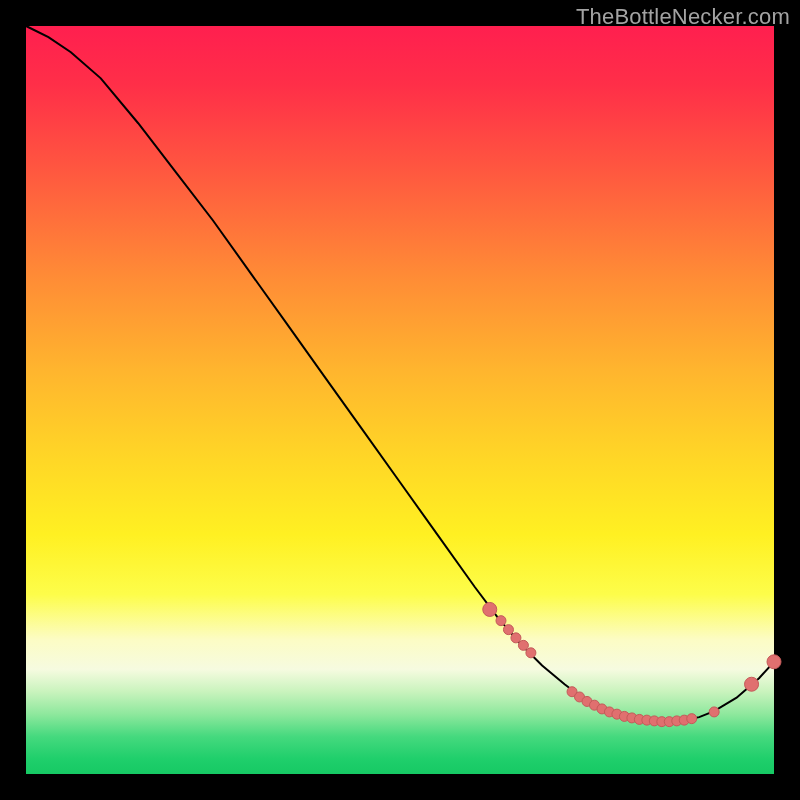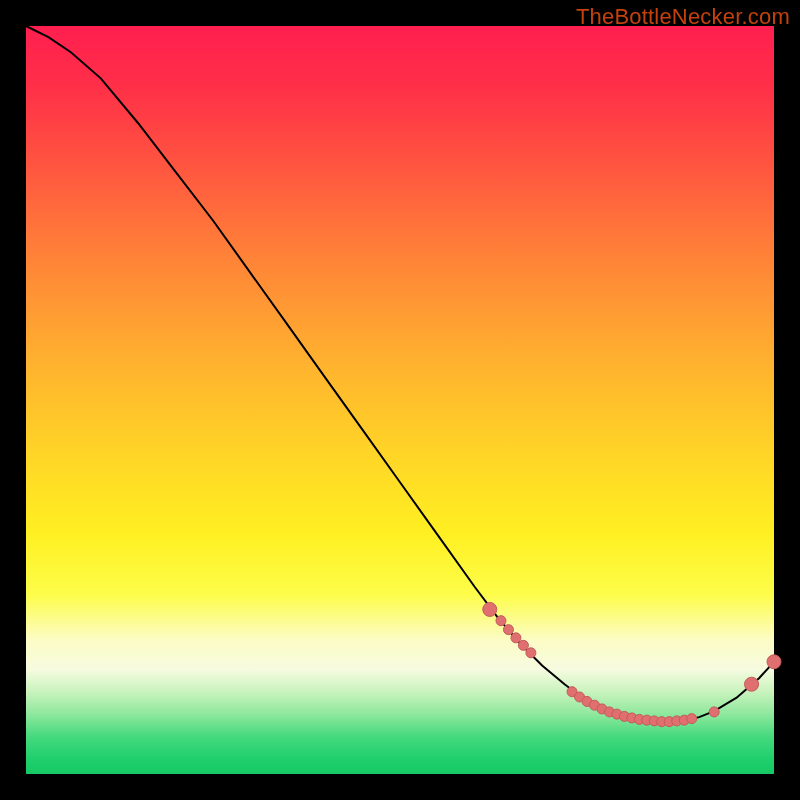--- a/index.html
+++ b/index.html
@@ -14,21 +14,21 @@
   .frame {
     position: relative;
     width: 800px;
     height: 800px;
     background: #000;
   }
   .watermark {
     position: absolute;
     top: 4px;
     right: 10px;
-    color: #c2410c;
+    color: #a3a3a3;
     font-size: 22px;
     font-weight: 500;
     letter-spacing: 0.2px;
     z-index: 10;
   }
   .plot-area {
     position: absolute;
     left: 26px;
     top: 26px;
     width: 748px;

